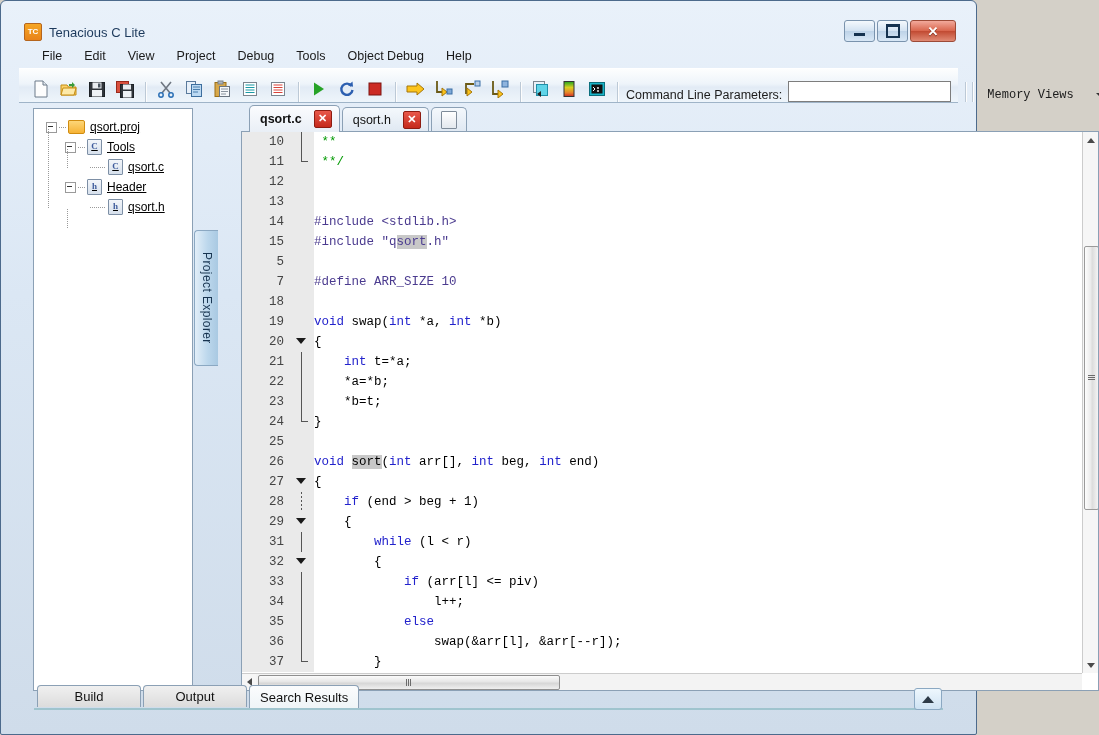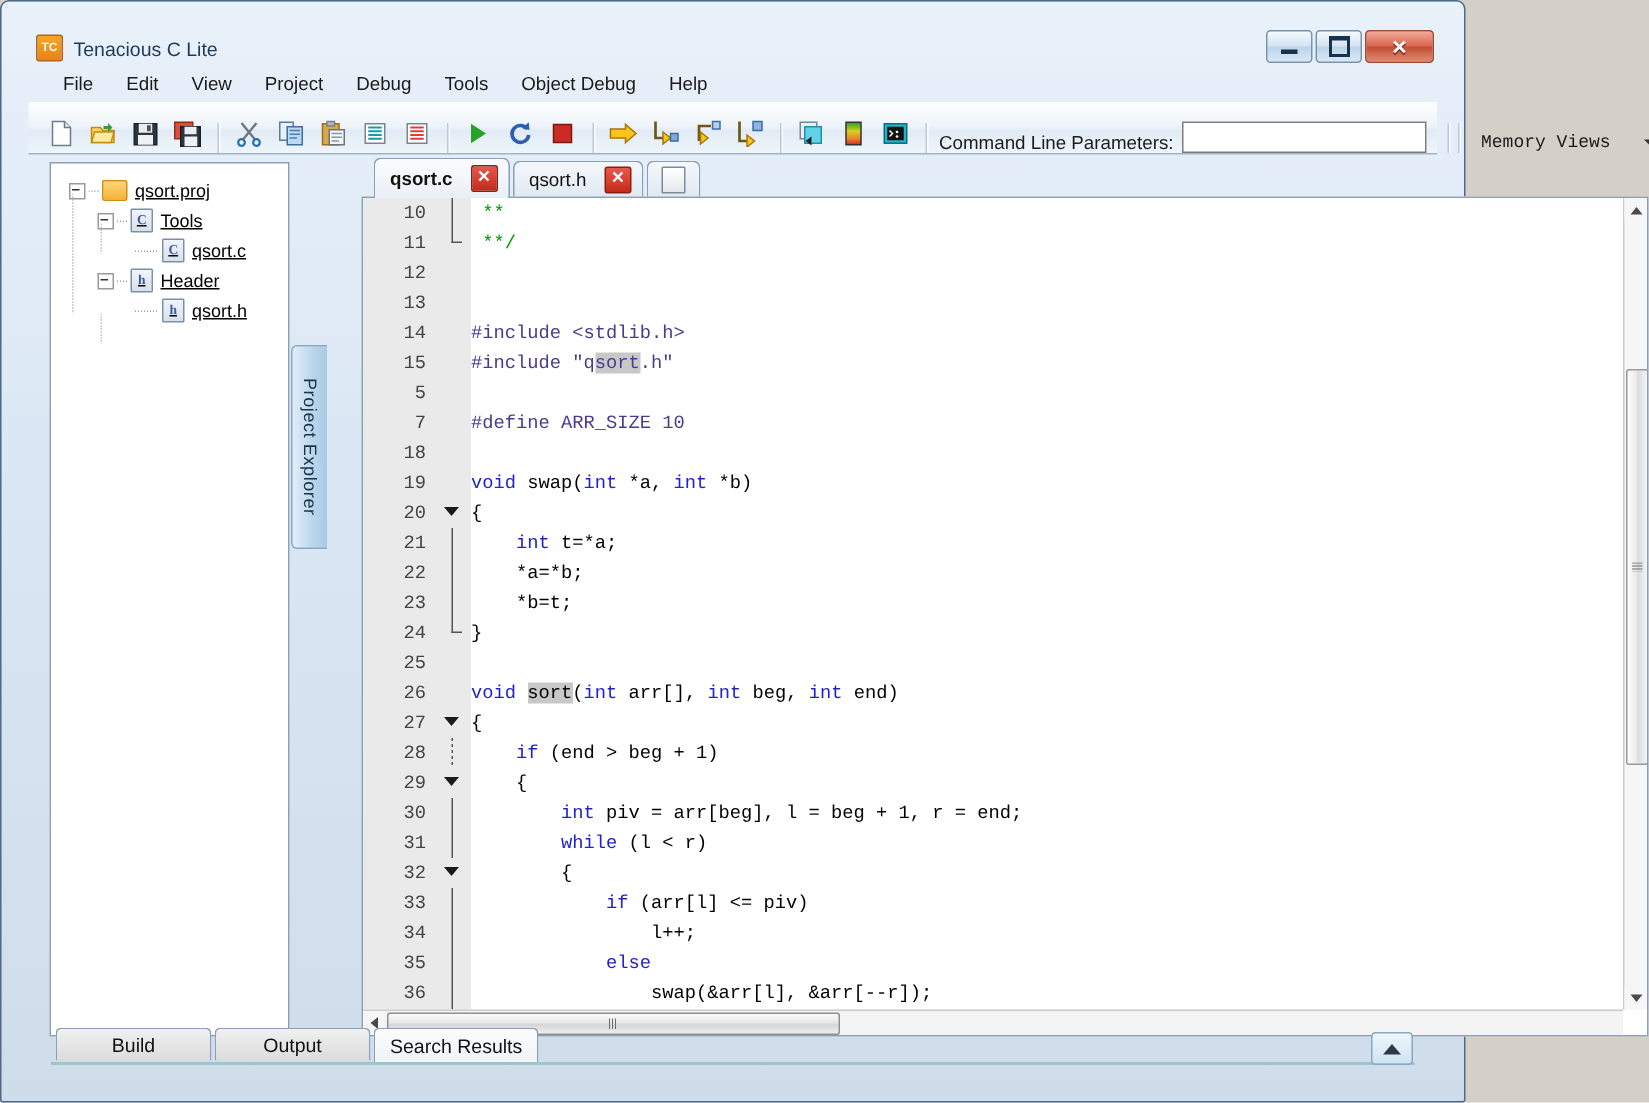--- a/index.html
+++ b/index.html
@@ -626,25 +626,20 @@
             <span class="gutter"><span class="fold-v dashed"></span></span>
             <span class="code-txt">    <span class="kw">if</span> (end &gt; beg + 1)</span>
           </div>
 
           <div class="code-row">
             <span class="lnum">29</span>
             <span class="gutter"><span class="fold-box"></span></span>
             <span class="code-txt">    {</span>
           </div>
 
-          <div class="code-row">
-            <span class="lnum">30</span>
-            <span class="gutter"><span class="fold-v"></span></span>
-            <span class="code-txt">        <span class="kw">int</span> piv = arr[beg], l = beg + 1, r = end;</span>
-          </div>
 
           <div class="code-row">
             <span class="lnum">31</span>
             <span class="gutter"><span class="fold-v"></span></span>
             <span class="code-txt">        <span class="kw">while</span> (l &lt; r)</span>
           </div>
 
           <div class="code-row">
             <span class="lnum">32</span>
             <span class="gutter"><span class="fold-box"></span></span>

